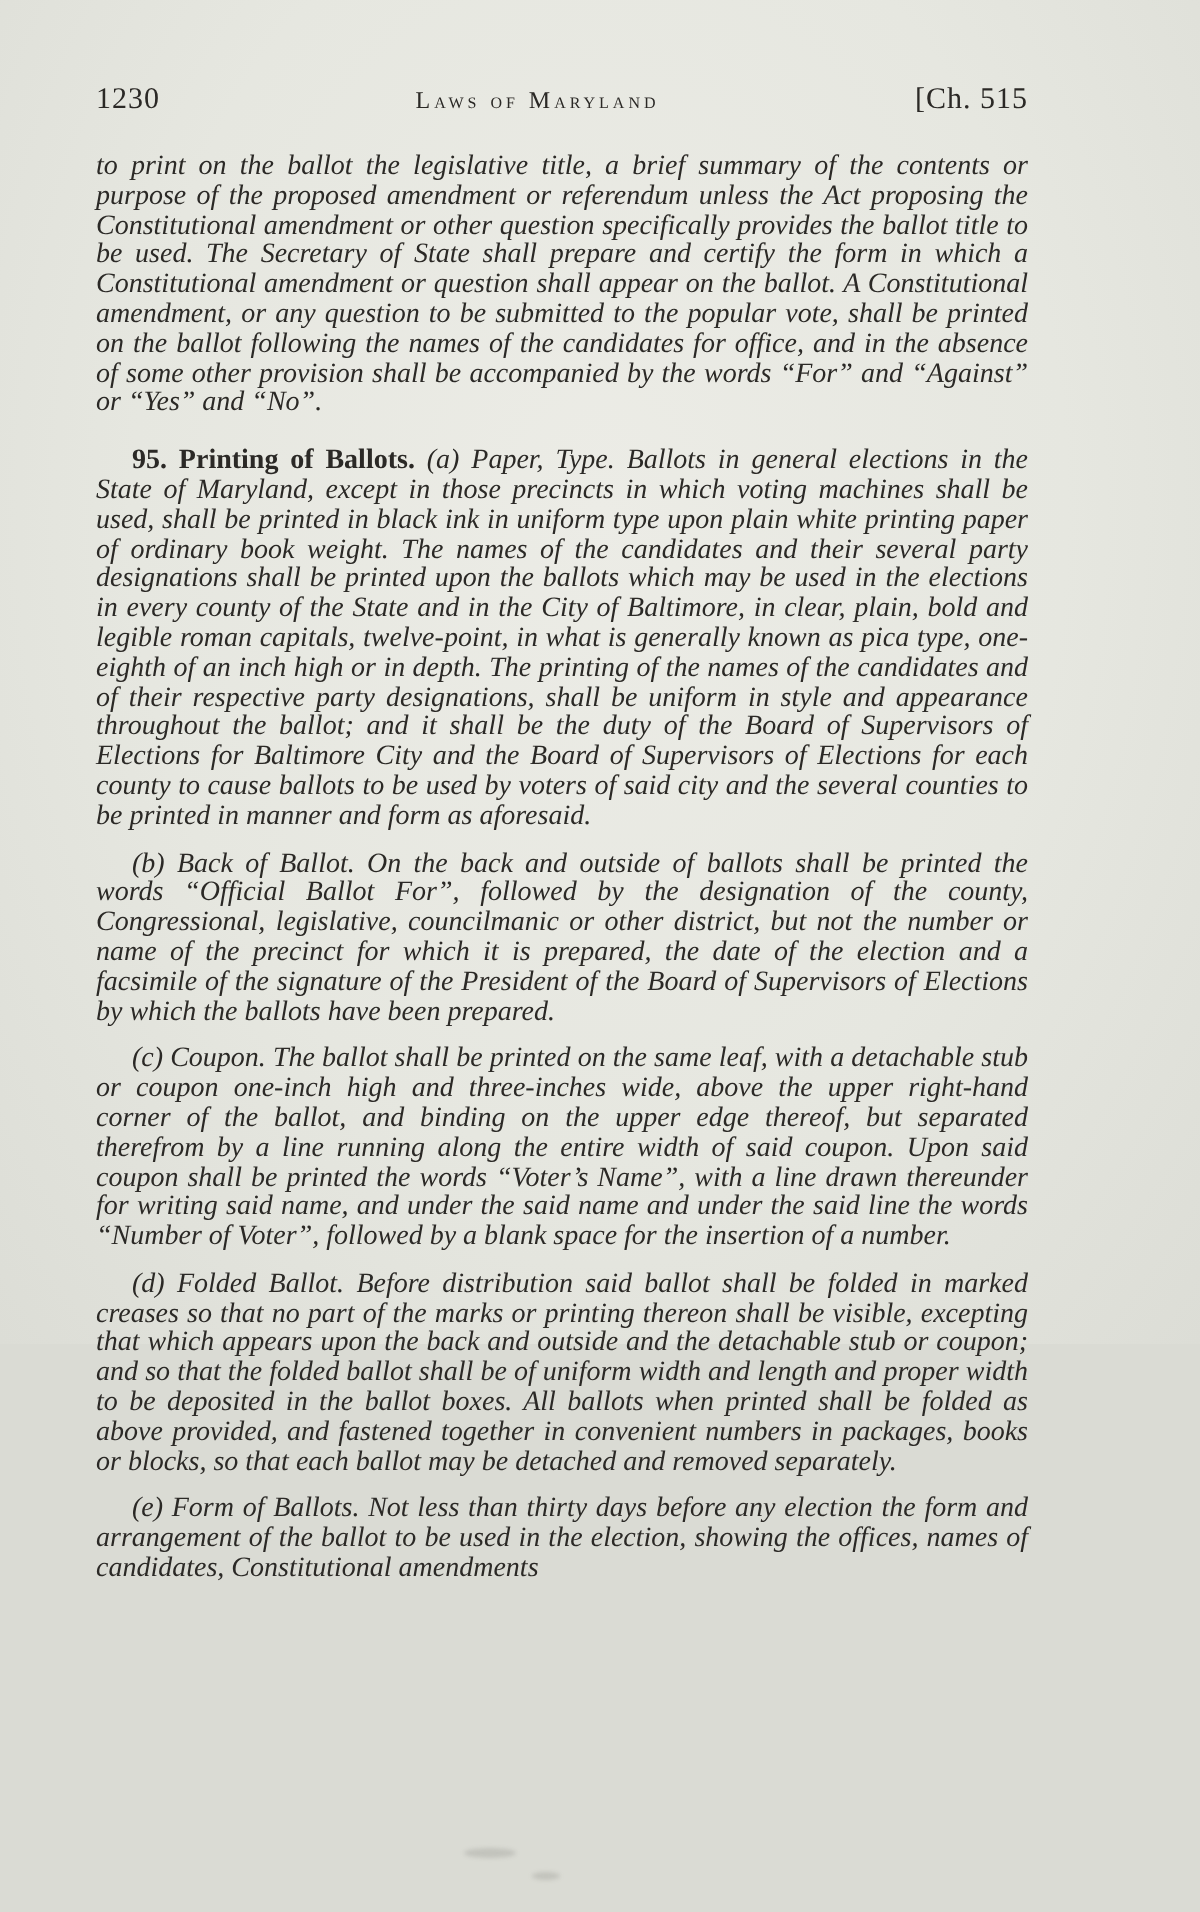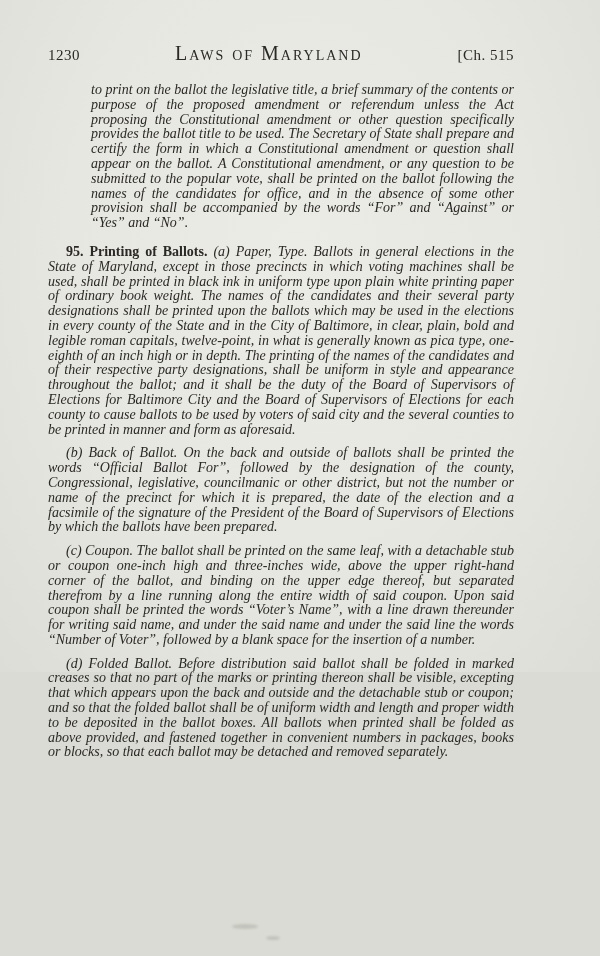--- a/index.html
+++ b/index.html
@@ -28,35 +28,34 @@
     align-items: baseline;
     margin-bottom: 18px;
     font-size: 15px;
   }
   .page-num, .chapter-ref {
     letter-spacing: 0.5px;
   }
   .running-title {
     font-variant: small-caps;
     letter-spacing: 2px;
-    font-size: 20px;
+    font-size: 12px;
   }
   .body-text {
     font-style: italic;
     font-size: 14px;
     line-height: 14.8px;
     text-align: justify;
   }
   .para {
     margin: 0 0 9px 0;
     text-indent: 18px;
   }
   .para.no-indent {
     text-indent: 0;
-    margin-left: 43px;
   }
   .para.section {
     margin-top: 14px;
   }
   .lead {
     font-weight: bold;
     font-style: normal;
     margin-top: 48px;
   }
   .smudge {
@@ -84,19 +83,20 @@
     <p class="para no-indent"><span>to print on the ballot the legislative title, a brief summary of the contents or purpose of the proposed amendment or referendum unless the Act proposing the Constitutional amendment or other question specifically provides the ballot title to be used. The Secretary of State shall prepare and certify the form in which a Constitutional amendment or question shall appear on the ballot. A Constitutional amendment, or any question to be submitted to the popular vote, shall be printed on the ballot following the names of the candidates for office, and in the absence of some other provision shall be accompanied by the words “For” and “Against” or “Yes” and “No”.</span></p>
 
     <p class="para section"><b class="lead">95. Printing of Ballots.</b> <span>(a) Paper, Type. Ballots in general elections in the State of Maryland, except in those precincts in which voting machines shall be used, shall be printed in black ink in uniform type upon plain white printing paper of ordinary book weight. The names of the candidates and their several party designations shall be printed upon the ballots which may be used in the elections in every county of the State and in the City of Baltimore, in clear, plain, bold and legible roman capitals, twelve-point, in what is generally known as pica type, one-eighth of an inch high or in depth. The printing of the names of the candidates and of their respective party designations, shall be uniform in style and appearance throughout the ballot; and it shall be the duty of the Board of Supervisors of Elections for Baltimore City and the Board of Supervisors of Elections for each county to cause ballots to be used by voters of said city and the several counties to be printed in manner and form as aforesaid.</span></p>
 
     <p class="para"><span>(b) Back of Ballot. On the back and outside of ballots shall be printed the words “Official Ballot For”, followed by the designation of the county, Congressional, legislative, councilmanic or other district, but not the number or name of the precinct for which it is prepared, the date of the election and a facsimile of the signature of the President of the Board of Supervisors of Elections by which the ballots have been prepared.</span></p>
 
     <p class="para"><span>(c) Coupon. The ballot shall be printed on the same leaf, with a detachable stub or coupon one-inch high and three-inches wide, above the upper right-hand corner of the ballot, and binding on the upper edge thereof, but separated therefrom by a line running along the entire width of said coupon. Upon said coupon shall be printed the words “Voter’s Name”, with a line drawn thereunder for writing said name, and under the said name and under the said line the words “Number of Voter”, followed by a blank space for the insertion of a number.</span></p>
 
     <p class="para"><span>(d) Folded Ballot. Before distribution said ballot shall be folded in marked creases so that no part of the marks or printing thereon shall be visible, excepting that which appears upon the back and outside and the detachable stub or coupon; and so that the folded ballot shall be of uniform width and length and proper width to be deposited in the ballot boxes. All ballots when printed shall be folded as above provided, and fastened together in convenient numbers in packages, books or blocks, so that each ballot may be detached and removed separately.</span></p>
 
+    <p class="para"><span>(e) Form of Ballots. Not less than thirty days before any election the form and arrangement of the ballot to be used in the election, showing the offices, names of candidates, Constitutional amendments</span></p>
 
   </main>
 
   <div class="smudge smudge-1"></div>
   <div class="smudge smudge-2"></div>
 
 </div>
 
 </body></html>

